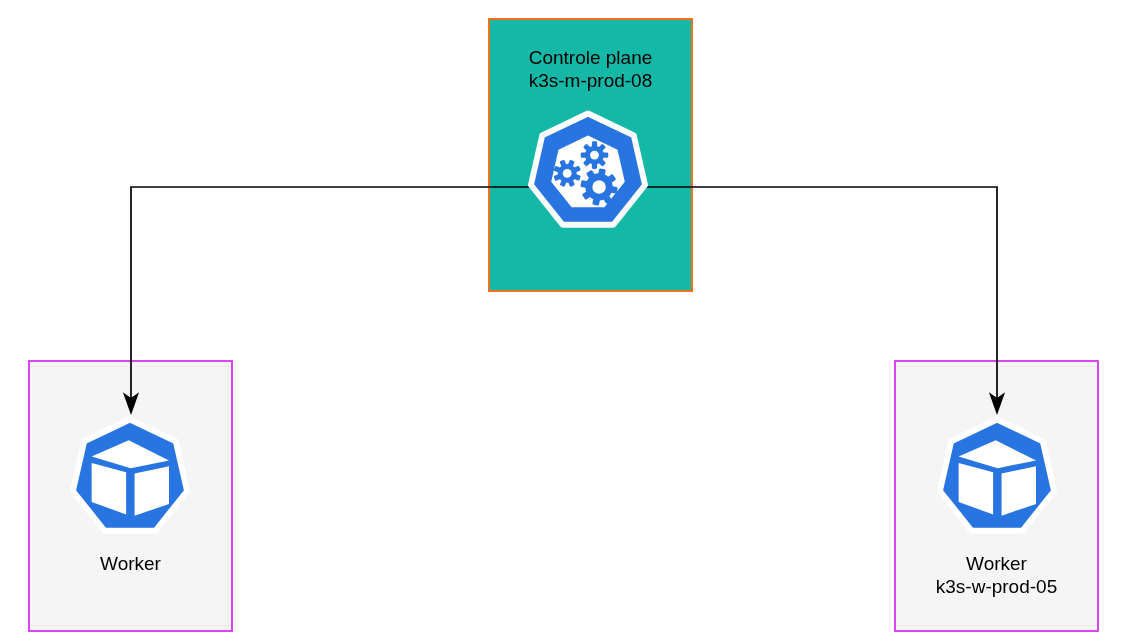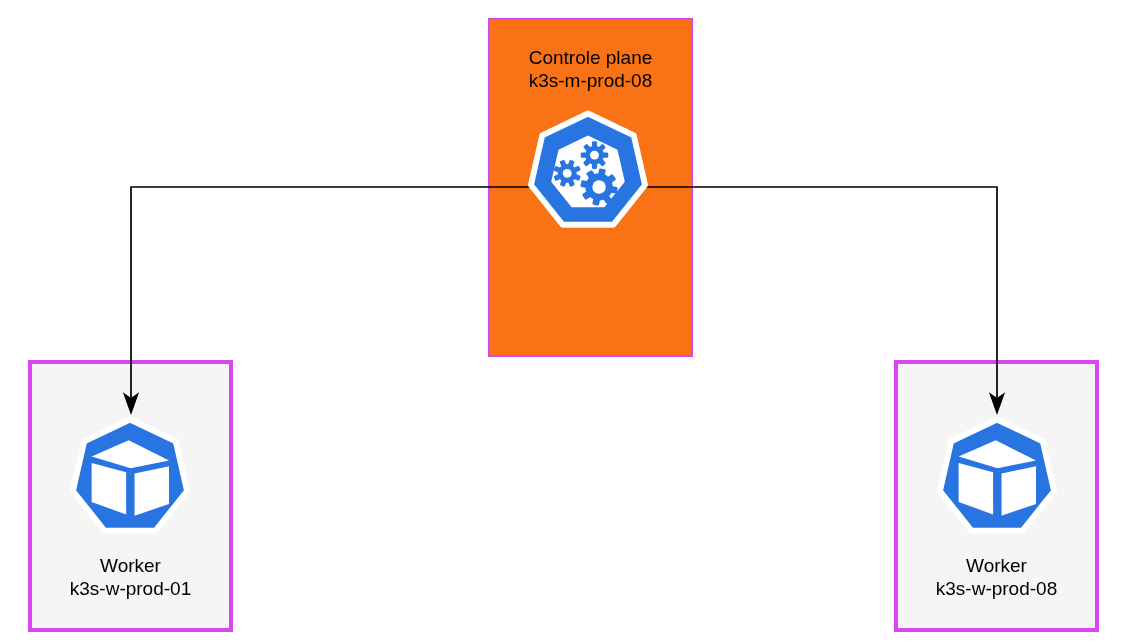--- a/index.html
+++ b/index.html
@@ -1,22 +1,22 @@
 <!DOCTYPE html>
 <html><head>
 <meta charset="utf-8">
 <style>
   html,body{margin:0;padding:0;background:#ffffff;}
   .canvas{
     position:relative;width:1136px;height:644px;background:#ffffff;overflow:hidden;
     font-family:"Liberation Sans",sans-serif;color:#000000;
   }
   .node{position:absolute;box-sizing:border-box;z-index:1;}
-  .node.control-plane{left:488px;top:18px;width:205px;height:339px;background:#f97316;border:2px solid #d946ef;}
-  .node.worker{top:360px;width:205px;height:272px;background:#f5f5f5;border:4px solid #d946ef;}
+  .node.control-plane{left:488px;top:18px;width:205px;height:274px;background:#14b8a6;border:2px solid #f97316;}
+  .node.worker{top:360px;width:205px;height:272px;background:#f5f5f5;border:2px solid #d946ef;}
   .node.worker.w1{left:28px;}
   .node.worker.w2{left:894px;}
   .node-label{position:absolute;left:0;right:0;text-align:center;font-size:19px;line-height:23px;white-space:nowrap;}
   .control-plane .node-label{top:26px;}
   .worker .node-label{top:190px;}
   svg.edges{position:absolute;left:0;top:0;z-index:2;}
   svg.k8s-icon{position:absolute;width:130px;height:130px;z-index:3;}
   .cp-icon{left:523px;top:107px;}
   .w1-icon{left:65px;top:413px;}
   .w2-icon{left:932px;top:413px;}
@@ -29,28 +29,27 @@
   <div class="node control-plane">
     <div class="node-label">
       <div>Controle plane</div>
       <div>k3s-m-prod-08</div>
     </div>
   </div>
 
   <div class="node worker w1">
     <div class="node-label">
       <div>Worker</div>
-      <div>k3s-w-prod-01</div>
     </div>
   </div>
 
   <div class="node worker w2">
     <div class="node-label">
       <div>Worker</div>
-      <div>k3s-w-prod-08</div>
+      <div>k3s-w-prod-05</div>
     </div>
   </div>
 
   <svg class="edges" width="1136" height="644" viewBox="0 0 1136 644">
     <g stroke="#000000" fill="#000000">
       <polyline points="588,187 131,187 131,398" fill="none" stroke-width="1.7"></polyline>
       <path d="M131,413 L124.2,394 L131,398.7 L137.8,394 Z" stroke-width="1.3"></path>
     </g>
     <g stroke="#000000" fill="#000000">
       <polyline points="588,187 997,187 997,398" fill="none" stroke-width="1.7"></polyline>

